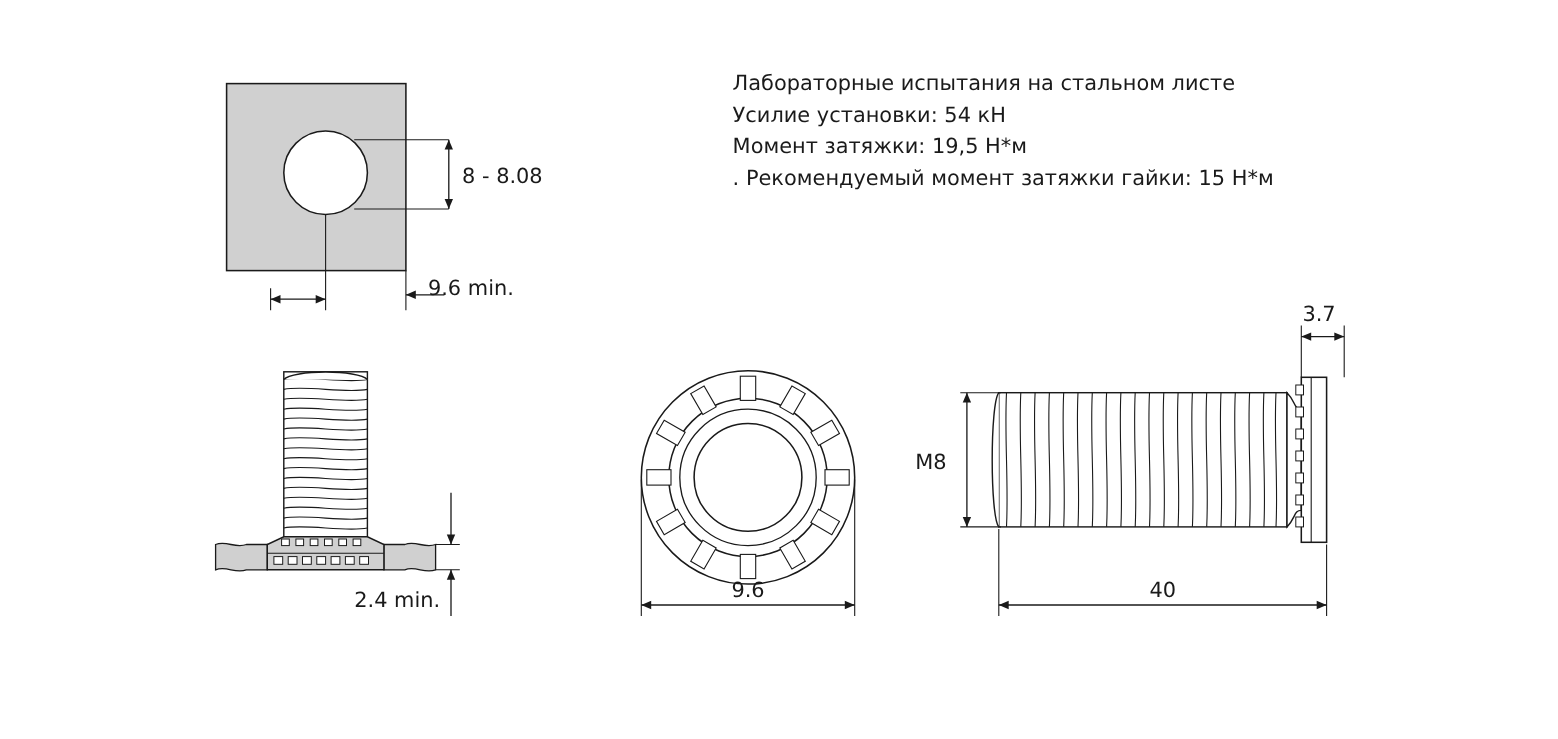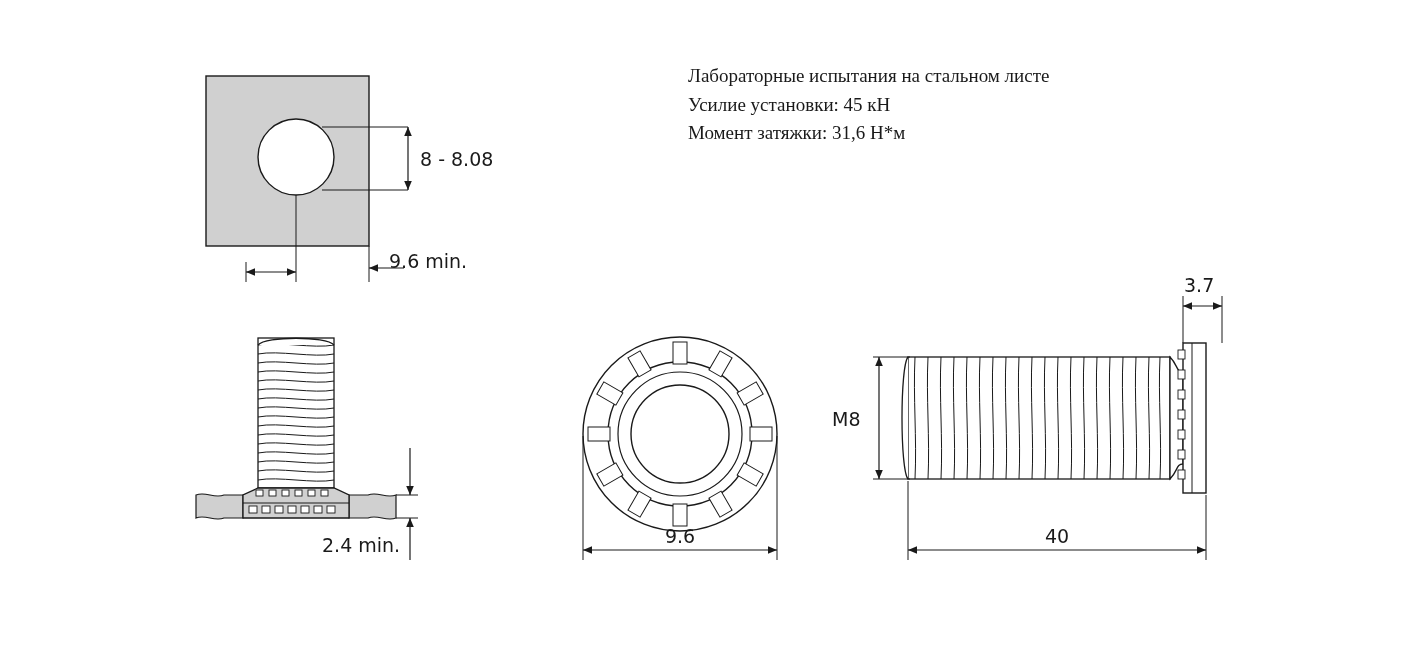--- a/index.html
+++ b/index.html
@@ -24,24 +24,23 @@
   }
   svg.drawing {
     position: absolute;
     left: 0;
     top: 0;
     width: 1416px;
     height: 672px;
   }
   .spec-block {
     position: absolute;
-    left: 688px;
+    left: 666px;
     top: 62px;
     width: 620px;
-    font-family: Liberation Serif, serif;
   }
   .spec-line {
     font-size: 19px;
     line-height: 28.5px;
     color: #1a1a1a;
     white-space: nowrap;
   }
   .dim-label {
     font-size: 19px;
     fill: #1a1a1a;
@@ -227,17 +226,18 @@
       <line x1="908" y1="550" x2="1206" y2="550" stroke="#1a1a1a" stroke-width="1.2"></line>
       <polygon points="908,550 917,546.2 917,553.8" fill="#1a1a1a"></polygon>
       <polygon points="1206,550 1197,546.2 1197,553.8" fill="#1a1a1a"></polygon>
       <text class="dim-label" x="1057" y="543" text-anchor="middle">40</text>
     </g>
 
   </svg>
 
   <div class="spec-block">
     <div class="spec-line">Лабораторные испытания на стальном листе</div>
-    <div class="spec-line">Усилие установки: 45 кН</div>
-    <div class="spec-line">Момент затяжки: 31,6 Н*м</div>
+    <div class="spec-line">Усилие установки: 54 кН</div>
+    <div class="spec-line">Момент затяжки: 19,5 Н*м</div>
+    <div class="spec-line">. Рекомендуемый момент затяжки гайки: 15 Н*м</div>
   </div>
 
 </div>
 
 </body></html>

